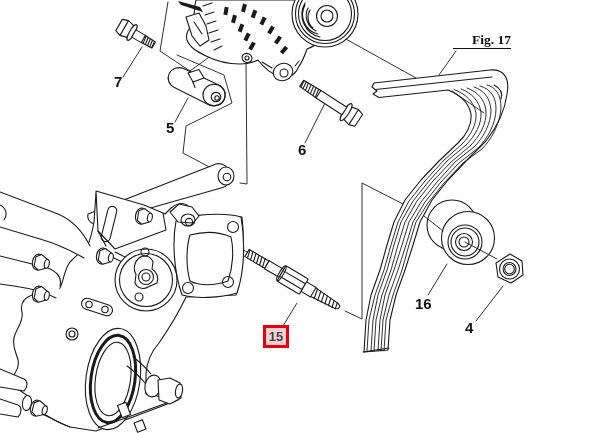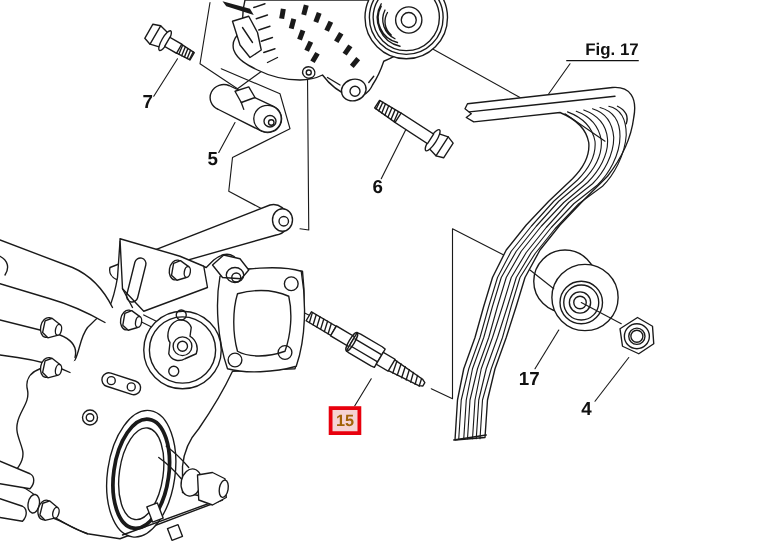--- a/index.html
+++ b/index.html
@@ -4,22 +4,22 @@
 <style>
   html,body{margin:0;padding:0;background:#fff;width:614px;height:433px;overflow:hidden;}
   #stage{position:relative;width:614px;height:433px;font-family:"Liberation Sans",sans-serif;}
   svg{position:absolute;left:0;top:0;}
   .ln{fill:none;stroke:#1a1a1a;stroke-width:1.1;stroke-linecap:round;stroke-linejoin:round;}
   .thin{fill:none;stroke:#1a1a1a;stroke-width:0.9;stroke-linecap:round;stroke-linejoin:round;}
   .wf{fill:#ffffff;stroke:#1a1a1a;stroke-width:1.1;stroke-linejoin:round;}
   .wfn{fill:#ffffff;stroke:none;}
   .dk{fill:#1a1a1a;stroke:none;}
   .callout{position:absolute;color:#111;font-weight:bold;font-size:15px;line-height:15px;}
-  .figref{position:absolute;left:453px;top:32px;width:58px;text-align:right;color:#111;font-weight:bold;font-size:13.5px;line-height:15px;border-bottom:1.6px solid #111;padding-bottom:1px;}
-  .hl{position:absolute;left:263px;top:325px;width:20px;height:17px;border:3px solid #e8000d;background:#f5d3d4;color:#a16207;font-weight:bold;font-size:13px;line-height:17px;text-align:center;}
+  .figref{position:absolute;left:453px;top:32px;width:58px;text-align:right;color:#111;font-weight:bold;font-size:13.5px;line-height:15px;border-bottom:1.6px solid #111;padding-bottom:1px;font-family:Liberation Serif, serif;}
+  .hl{position:absolute;left:263px;top:325px;width:20px;height:17px;border:3px solid #e8000d;background:#f5d3d4;color:#404040;font-weight:bold;font-size:13px;line-height:17px;text-align:center;}
 </style>
 </head>
 <body>
 
 <div id="stage">
 <svg width="614" height="433" viewBox="0 0 614 433">
   <defs>
     <g id="hexbolt">
       <ellipse cx="0" cy="0" rx="5.5" ry="8" class="wf"></ellipse>
       <path d="M2,-8 L9,-4.5 L9,4.5 L2,8 L-3,4.8 L-3,-4.8 Z" class="wf"></path>
@@ -234,16 +234,16 @@
     <path class="thin" d="M428,295 L447,264"></path>
     <path class="thin" d="M465,242 L497,259"></path>
     <path class="thin" d="M476,321 L503,286"></path>
   </g>
 </svg>
 
 <span class="figref">Fig. 17</span>
 <span class="callout" style="left:114px;top:74px;">7</span>
 <span class="callout" style="left:166px;top:120px;">5</span>
 <span class="callout" style="left:298px;top:142px;">6</span>
-<span class="callout" style="left:415px;top:296px;">17</span>
+<span class="callout" style="left:415px;top:296px;">16</span>
 <span class="callout" style="left:465px;top:320px;">4</span>
 <span class="hl">15</span>
 </div>
 
 </body></html>

